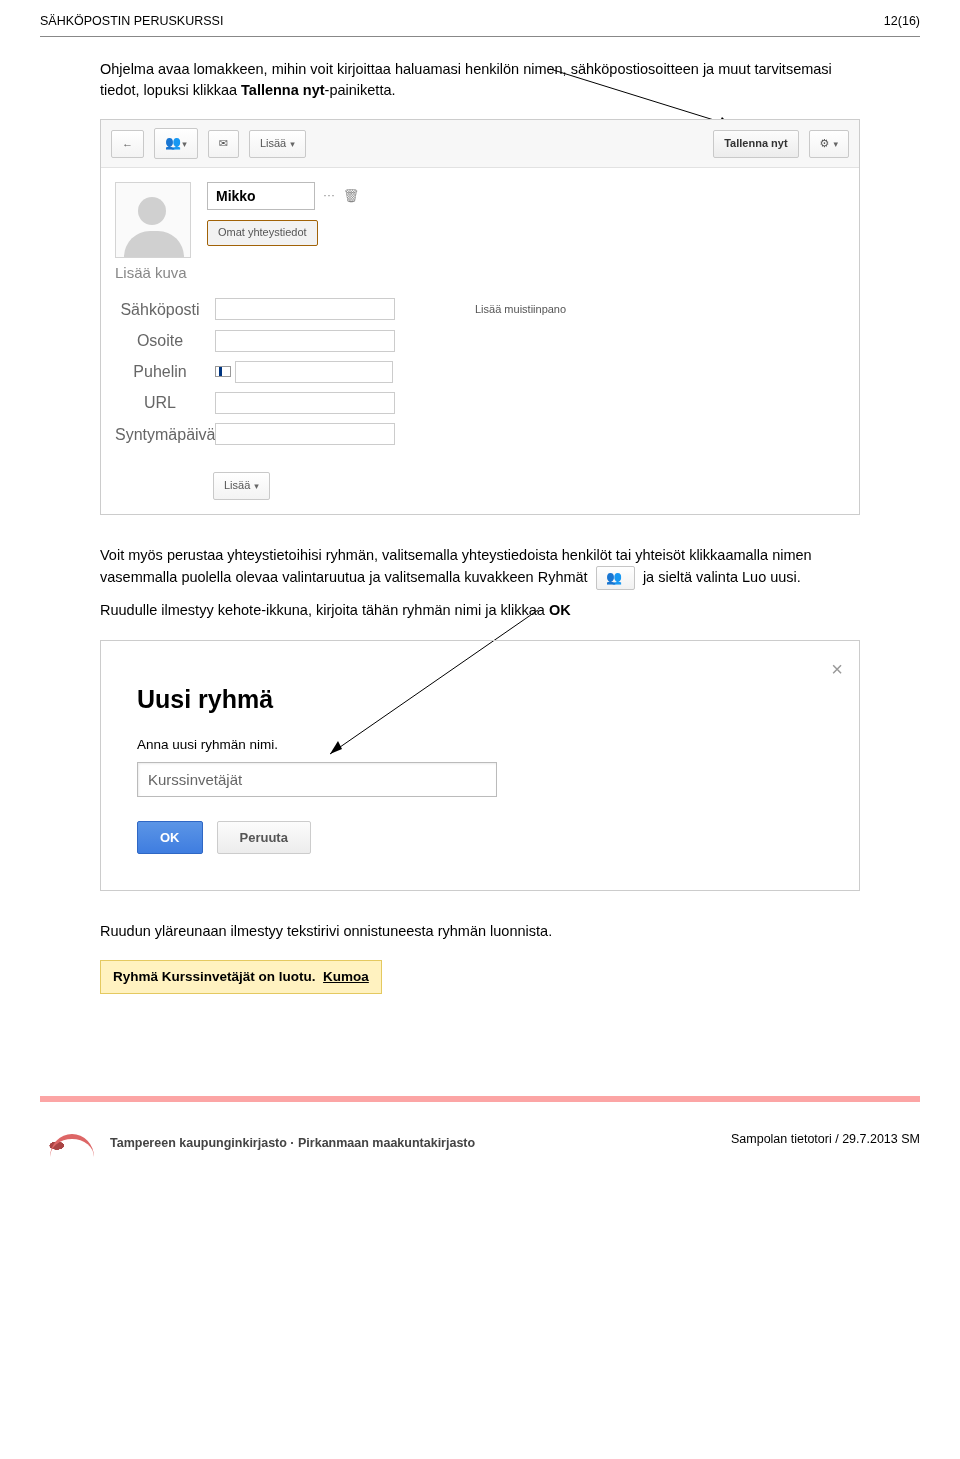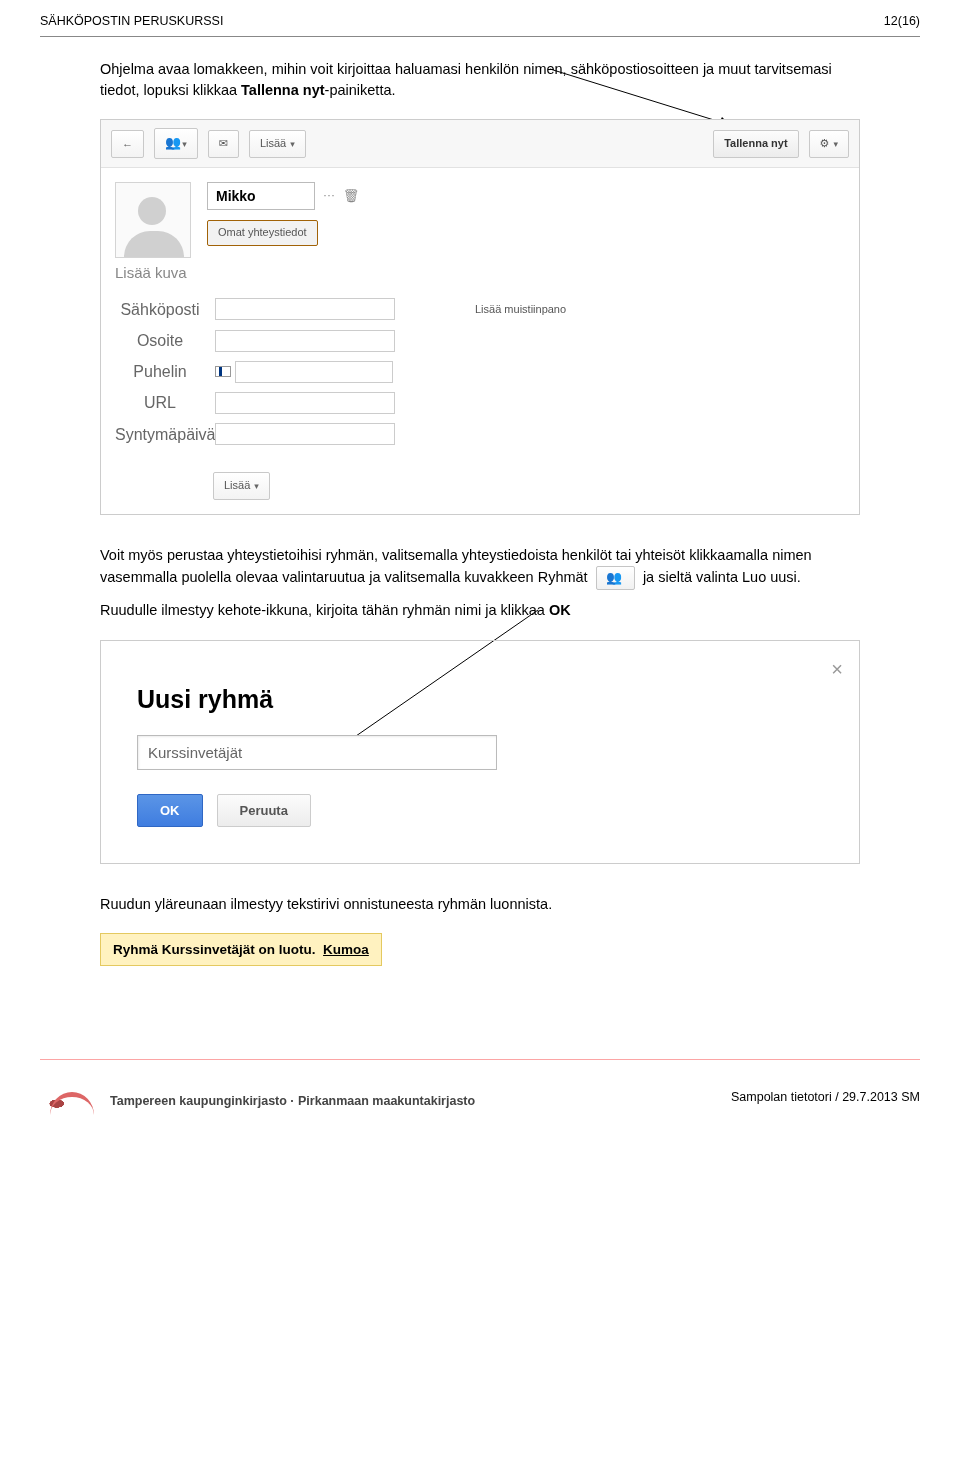--- a/index.html
+++ b/index.html
@@ -173,22 +173,22 @@
     background:#fff2c0;
     border:1px solid #e4c960;
     padding:6px 12px;
     font-weight:bold;
     font-size:13.5px;
   }
   .toast .undo { text-decoration:underline; cursor:pointer; }
 
   
   .page-footer {
-    border-top:1px solid #fca5a5;
-    margin:3px 40px;
+    border-top:6px solid #fca5a5;
+    margin:12px 40px;
     position:relative;
     padding:28px 0 24px;
   }
   .footer-logo-row { display:flex; align-items:center; gap:14px; }
   .swoosh {
     width:56px; height:26px;
     background:
       radial-gradient(18px 10px at 30% 60%, #a44 0 40%, transparent 42%);
     position:relative;
   }
@@ -313,20 +313,21 @@
   </p>
 
   <div class="arrow-wrap">
     <svg class="arrow-svg" width="760" height="160" style="top:-36px; left:0;">
       <line x1="438" y1="6" x2="230" y2="150" stroke="#000" stroke-width="1"></line>
       <polygon points="230,150 242,145 238,137" fill="#000"></polygon>
     </svg>
     <div class="dialog-wrap">
       <div class="dialog-close">×</div>
       <div class="dlg-title">Uusi ryhmä</div>
+      <div class="dlg-sub">Anna uusi ryhmän nimi.</div>
       <input class="dlg-input" value="Kurssinvetäjät" style="">
       <div class="dlg-actions">
         <button class="dlg-ok">OK</button>
         <button class="dlg-cancel">Peruuta</button>
       </div>
     </div>
   </div>
 
   <p class="para">Ruudun yläreunaan ilmestyy tekstirivi onnistuneesta ryhmän luonnista.</p>
 

